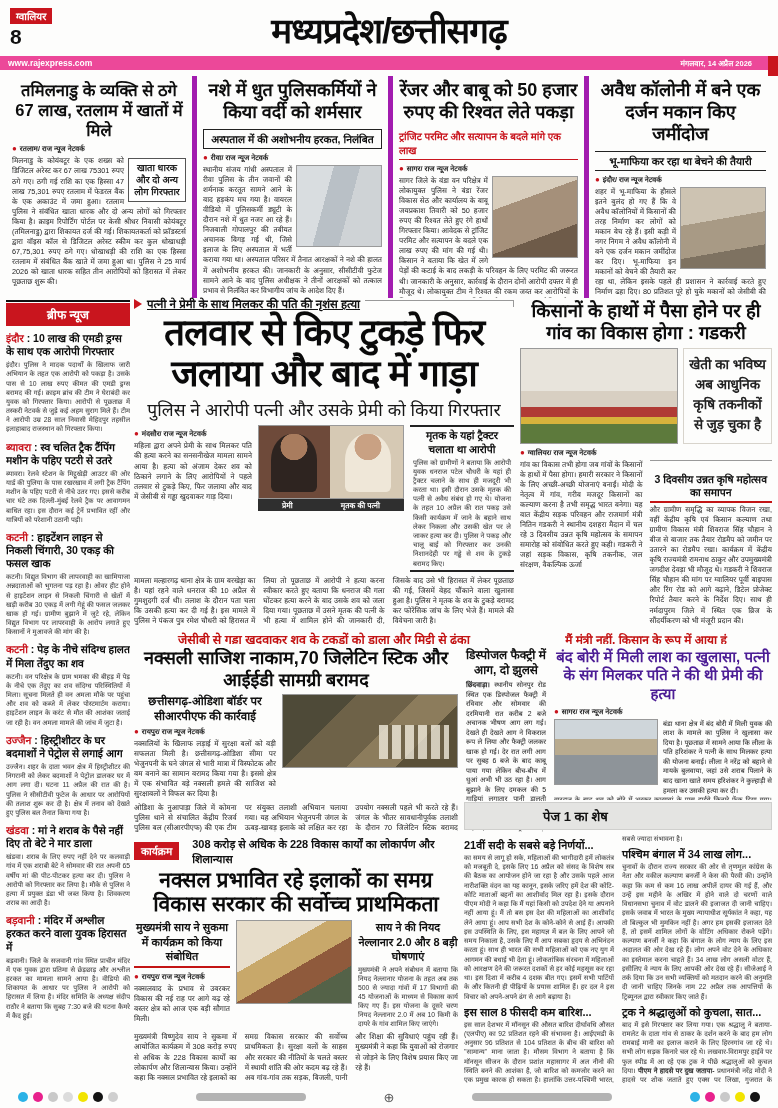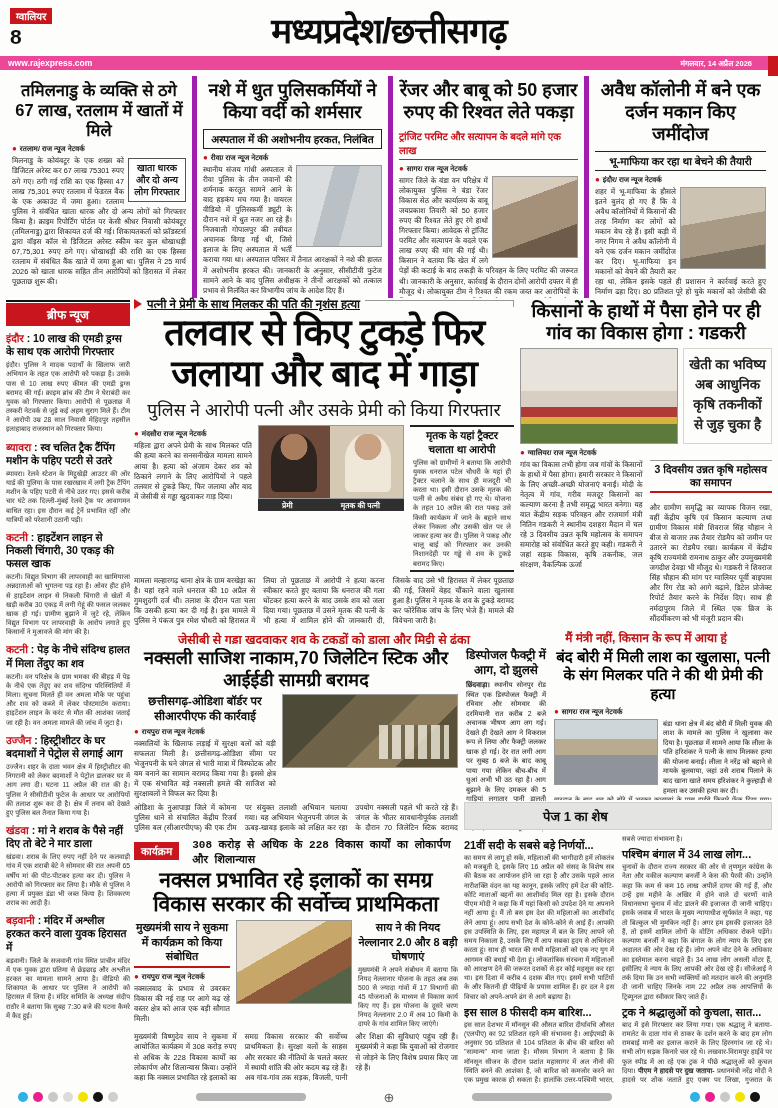--- a/index.html
+++ b/index.html
@@ -74,21 +74,21 @@
 
   
   .gadkari { top:300px; left:520px; width:252px; height:344px; }
   .h-gad { font-size:18.5px; font-weight:800; line-height:1.18; text-align:center; color:#0c0c0c; }
   .gad-row { display:flex; gap:5px; margin-top:4px; }
   .gad-photo { width:158px; height:96px; border:1px solid #999;
     background:linear-gradient(180deg,#e8e4dc 0 45%,#d8cfc2 45% 62%,#b03a35 62% 72%,#d7b23c 72% 80%,#5d7a3c 80% 100%); }
   .pull-quote { flex:1; border:1px solid #d8d4cc; font-size:13.5px; font-weight:700; text-align:center; color:#222; padding:6px 3px; line-height:1.5; }
   .gad-cols { display:flex; gap:7px; margin-top:3px; }
   .gad-cols > div { flex:1; }
-  .side-box { border-top:1px solid #999; padding-top:2px; margin-bottom:10px; }
+  .side-box { border-top:1px solid #999; padding-top:12px; margin-bottom:2px; }
   .side-box h4 { border-bottom:2px solid #c31414; padding-bottom:2px; }
 
   
   .naxal { top:648px; left:134px; width:324px; height:184px; }
   .h-mid { font-size:18px; font-weight:800; line-height:1.2; text-align:center; color:#0c0c0c; }
   .nx-row { display:flex; gap:6px; margin-top:3px; }
   .nx-left { width:142px; }
   .nx-sub { font-weight:800; font-size:11.5px; text-align:center; line-height:1.25; margin-bottom:2px; }
   .nx-photo { flex:1; height:74px; border:1px solid #999;
     background:linear-gradient(135deg,#4e4a38 0 30%,#6e6248 30% 55%,#8c7c5c 55% 75%,#5a5038 75% 100%); position:relative; }
@@ -96,31 +96,31 @@
     background:repeating-linear-gradient(90deg,#e8e2d2 0 9px,#6e6248 9px 13px); opacity:.85; }
   .nx-cols { column-count:3; column-gap:8px; margin-top:4px; }
 
   
   .factory { top:648px; left:464px; width:84px; height:184px; padding:0 2px; }
   .h-small { font-size:12px; font-weight:800; text-align:center; line-height:1.25; margin-bottom:2px; }
   .factory .jbody { font-size:6.9px; }
 
   
   .sack { top:648px; left:554px; width:218px; height:152px; }
-  .h-sack { font-size:15px; font-weight:800; line-height:1.22; text-align:center; color:#000000; }
+  .h-sack { font-size:15px; font-weight:800; line-height:1.22; text-align:center; color:#4c1d95; }
   .sk-row { display:flex; gap:5px; margin-top:2px; }
   .sk-photo { width:104px; height:66px; border:1px solid #999; flex:none;
     background:linear-gradient(180deg,#cfd6da 0 30%,#b9ab8f 30% 55%,#8e9499 55% 100%); }
   .sack .jbody { font-size:6.9px; }
 
   
   .sukma { top:836px; left:134px; width:324px; height:258px; }
   .kicker2 { display:flex; align-items:center; gap:13px; margin-bottom:2px; }
   .kicker2 .tag { background:#c9151e; color:#fff; font-weight:800; font-size:10.5px; padding:2px 7px; flex:none; }
-  .kicker2 .txt { font-size:11px; font-weight:800; color:#111;font-family:Liberation Mono, monospace; }
+  .kicker2 .txt { font-size:11px; font-weight:800; color:#111; }
   .h-sukma { font-size:21px; font-weight:800; line-height:1.15; text-align:center; color:#0b0b0b; }
   .su-row { display:flex; gap:6px; margin-top:4px; }
   .su-left { width:96px; }
   .su-sub { font-weight:800; font-size:11px; text-align:center; line-height:1.3; border-bottom:2px solid #c31414; padding-bottom:3px; }
   .su-photo { width:116px; height:84px; border:1px solid #999; flex:none;
     background:linear-gradient(150deg,#e7ddca 0 35%,#c8a86a 35% 55%,#8f5a3c 55% 75%,#546248 75% 100%); }
   .su-box { flex:1; }
   .su-box h4 { font-size:11px; font-weight:800; text-align:center; line-height:1.3; margin-bottom:2px; }
   .su-box p { font-size:6.8px; line-height:1.33; text-align:justify; color:#333; }
   .su-cols { column-count:3; column-gap:8px; margin-top:4px; }

